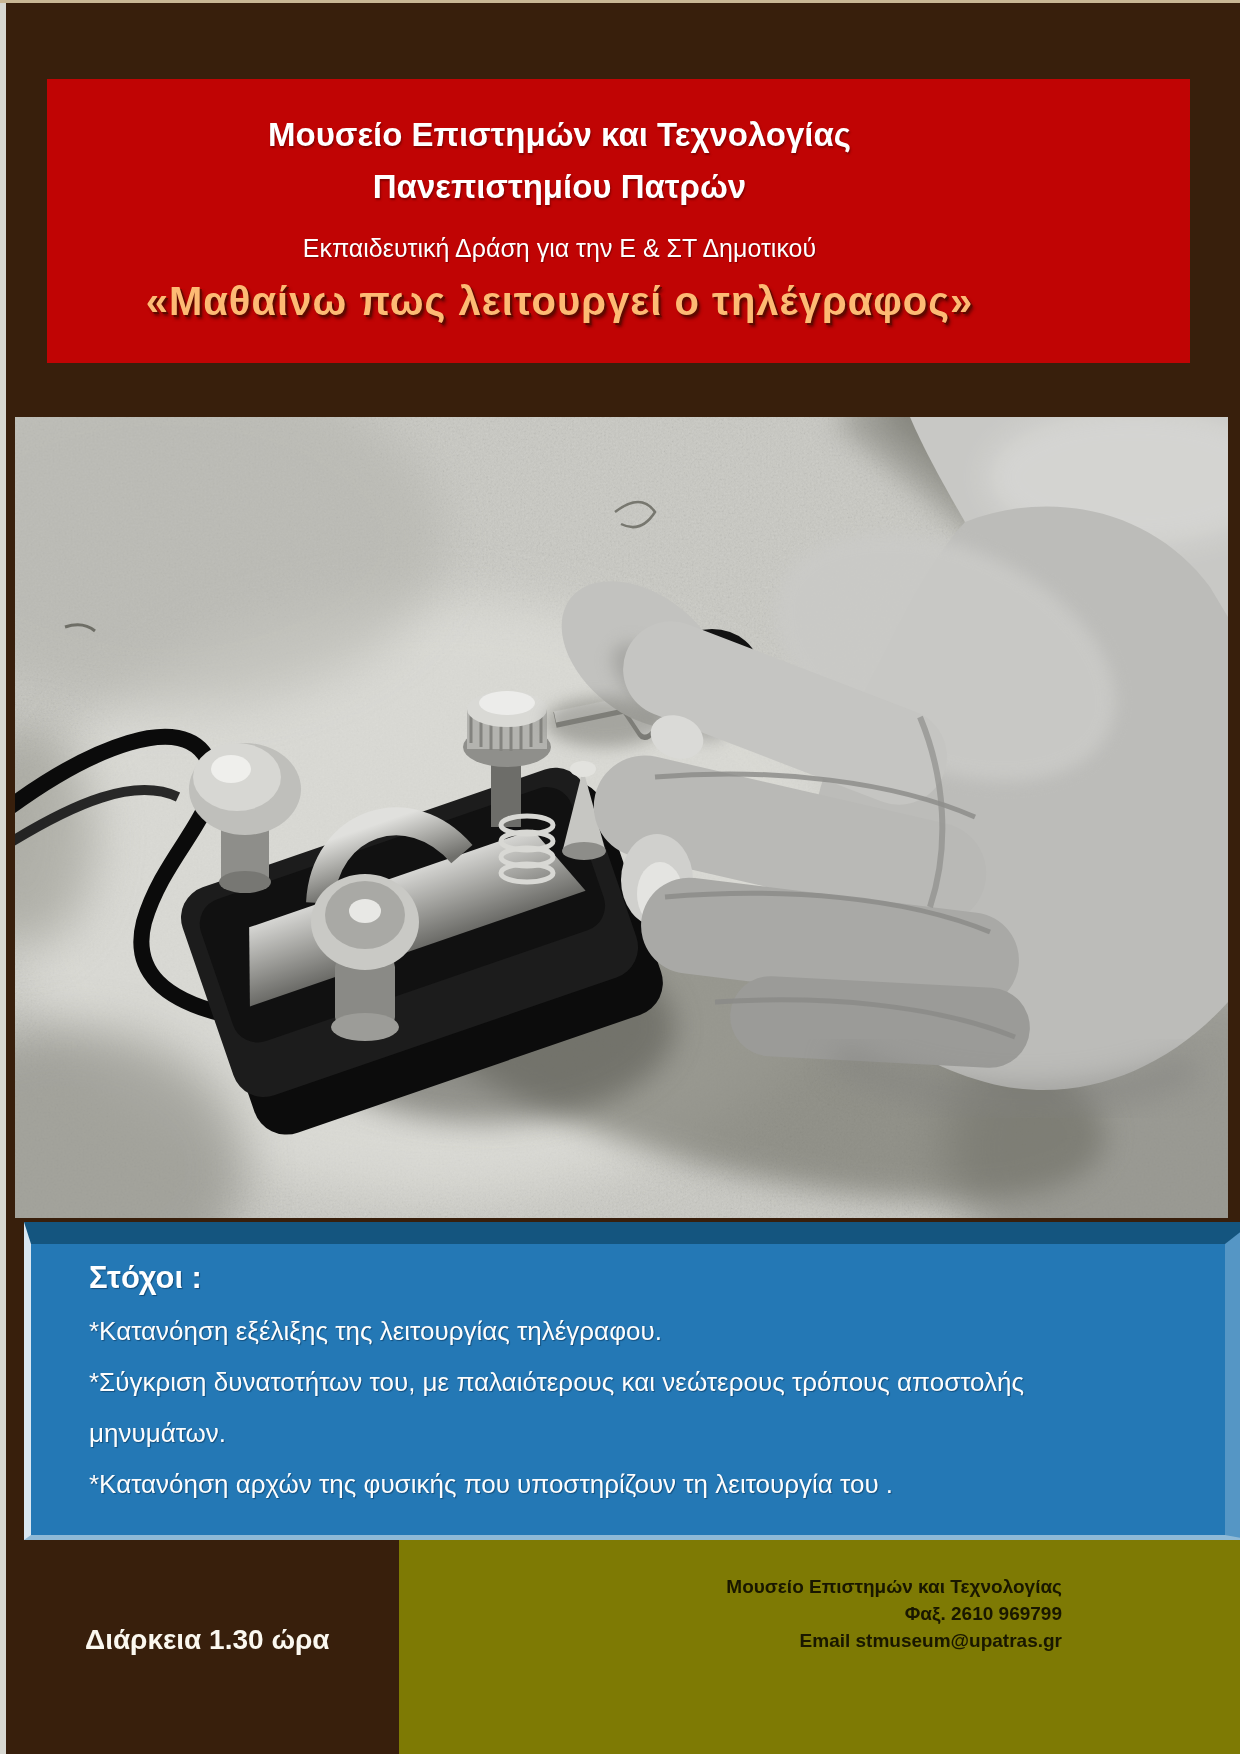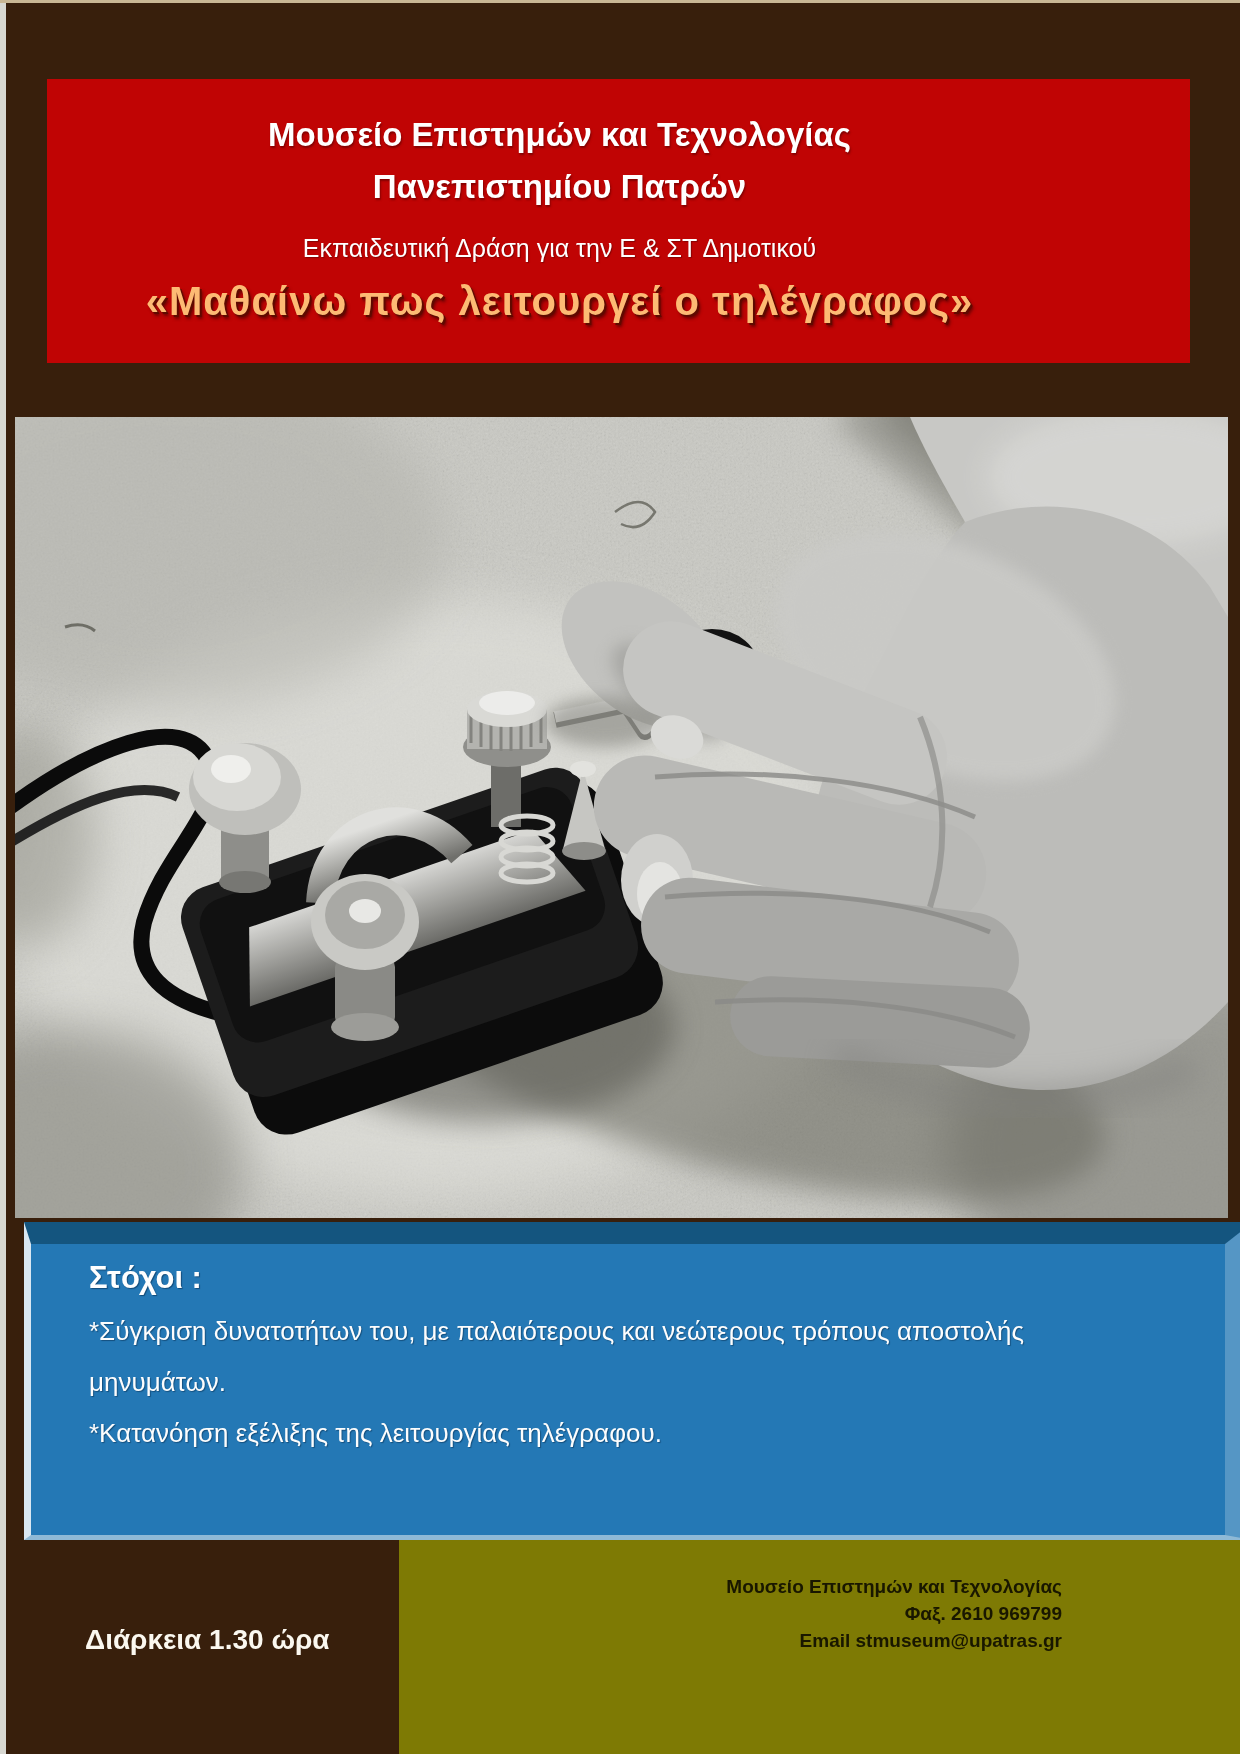--- a/index.html
+++ b/index.html
@@ -198,22 +198,23 @@
         <path d="M 650 480 C 770 470 890 480 975 515" stroke="#8a8a87" stroke-width="5" fill="none" opacity="0.8"></path>
         <path d="M 700 585 C 810 578 920 588 1000 620" stroke="#8a8a87" stroke-width="5" fill="none" opacity="0.8"></path>
         <path d="M 905 300 C 930 360 935 430 915 490" stroke="#8e8e8b" stroke-width="6" fill="none" opacity="0.7"></path>
         <path d="M 820 640 C 920 690 1060 700 1180 650" stroke="#82827f" stroke-width="30" opacity="0.5" filter="url(#b14)" fill="none"></path>
       </g>
     </svg>
   </figure>
 
   <section class="goals">
     <h2>Στόχοι :</h2>
+    <p>*Κατανόηση εξέλιξης της λειτουργίας τηλέγραφου.</p>
     <p>*Σύγκριση δυνατοτήτων του, με παλαιότερους και νεώτερους τρόπους αποστολής μηνυμάτων.</p>
-    <p>*Κατανόηση εξέλιξης της λειτουργίας τηλέγραφου.</p>
+    <p>*Κατανόηση  αρχών της φυσικής που υποστηρίζουν τη λειτουργία του .</p>
   </section>
 
   <p class="duration">Διάρκεια 1.30 ώρα</p>
 
   <address class="contact">
     <div>Μουσείο Επιστημών και Τεχνολογίας</div>
     <div>Φαξ. 2610 969799</div>
     <div>Email stmuseum@upatras.gr</div>
   </address>
 </div>

